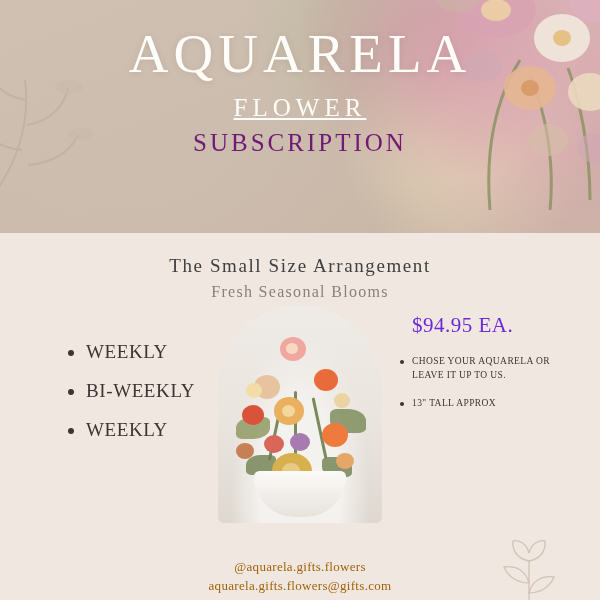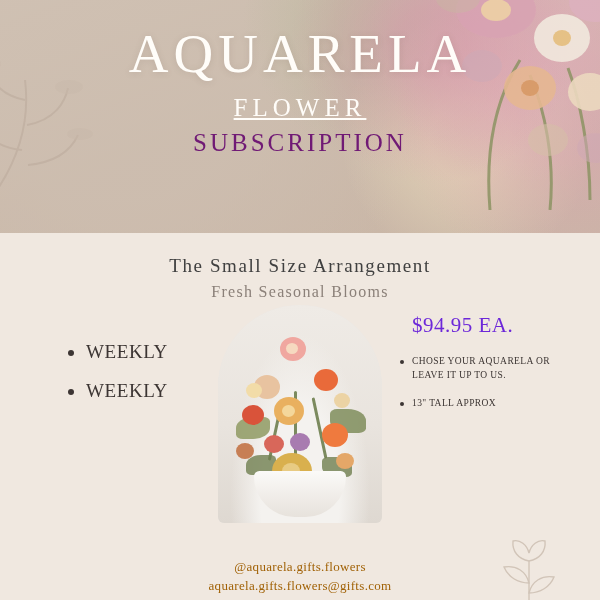--- a/index.html
+++ b/index.html
@@ -302,20 +302,21 @@
     </div>
   </div>
 
   <div class="body-area">
 
     <div class="headline">The  Small Size Arrangement</div>
     <div class="subheadline">Fresh Seasonal Blooms</div>
 
     <ul class="freq-list">
       <li>WEEKLY</li>
+      <li>BI-WEEKLY</li>
       <li>WEEKLY</li>
     </ul>
 
     <div class="arch">
       <div class="arch-inner"></div>
 
       <div class="stemline" style="left:76px; top:86px; width:3px; height:70px;"></div>
       <div class="stemline" style="left:56px; top:96px; width:3px; height:60px; transform:rotate(12deg);"></div>
       <div class="stemline" style="left:100px; top:92px; width:3px; height:62px; transform:rotate(-12deg);"></div>
 

